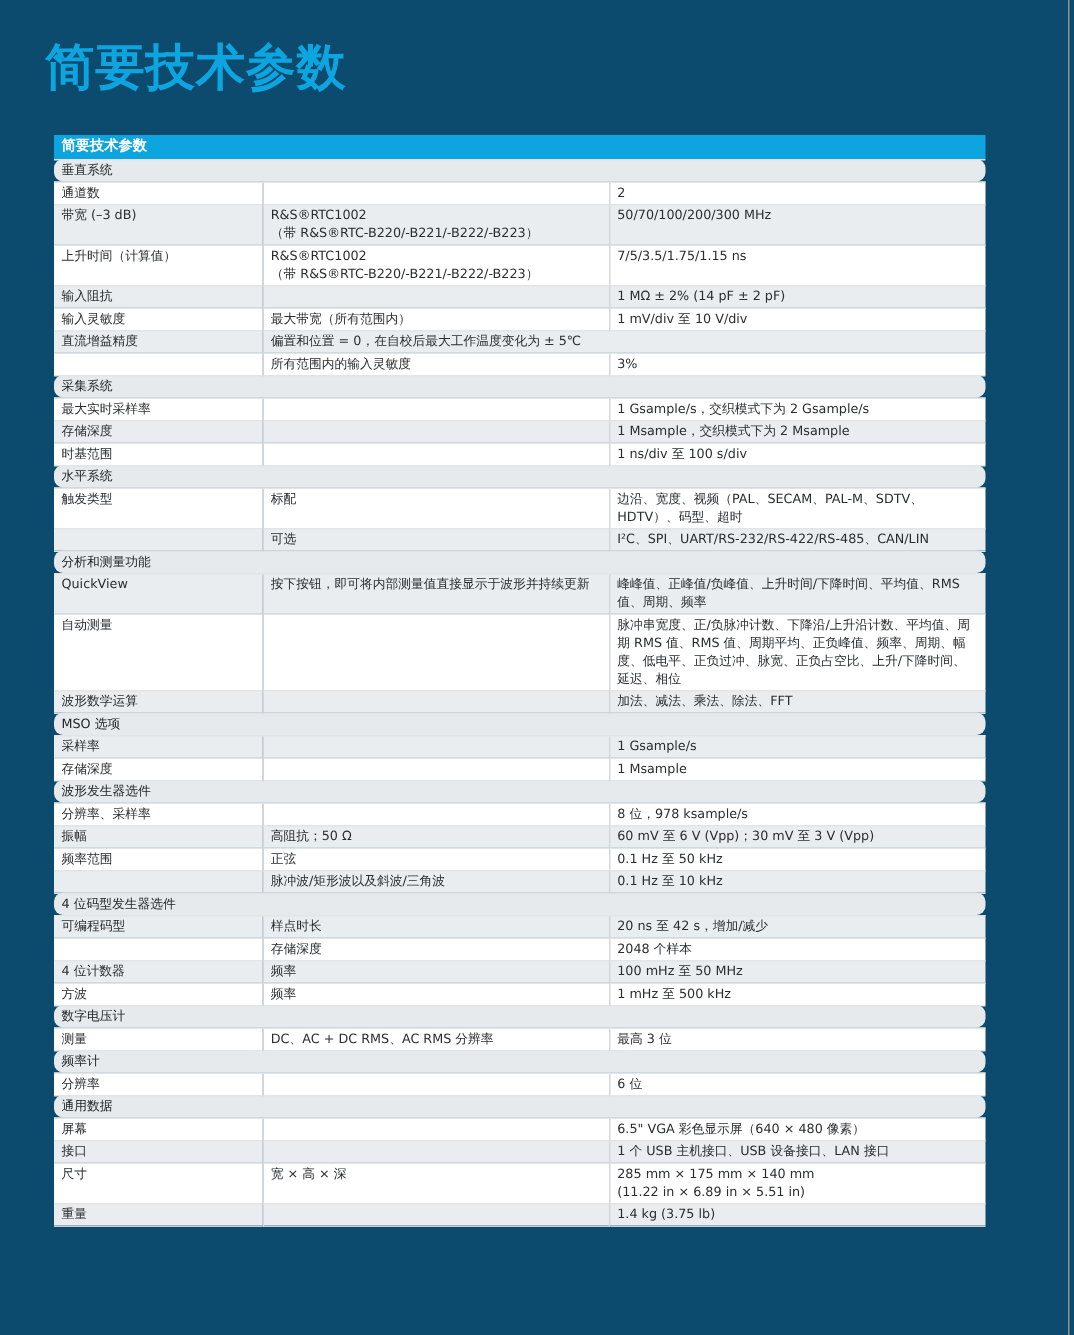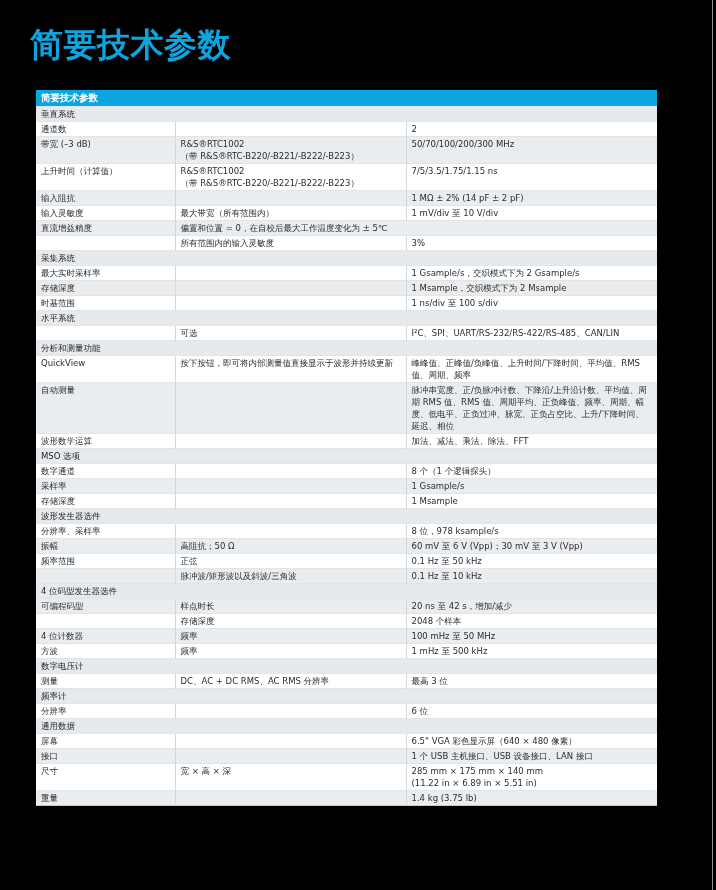--- a/index.html
+++ b/index.html
@@ -5,21 +5,21 @@
   html, body {
     margin: 0;
     padding: 0;
     background: #ffffff;
     font-family: "DejaVu Sans", "Liberation Sans", sans-serif;
   }
   .page {
     position: relative;
     width: 716px;
     height: 890px;
-    background: #000000;
+    background: #0c4a6e;
     overflow: hidden;
   }
   .page-edge {
     position: absolute;
     top: 0;
     right: 3px;
     width: 1px;
     height: 890px;
     background: #8f9193;
   }
@@ -62,20 +62,21 @@
   }
   
   tbody tr:nth-child(odd) td { background: #eaedf0; }
   tbody tr:nth-child(even) td { background: #ffffff; }
   
   tbody tr.data-row td + td { border-left: 1px solid #d3d7da; }
   tbody tr.section-row td {
     font-weight: normal;
     color: #232527;
     background: #e7eaed !important;
+    border-radius: 6px;
   }
   td.indent { padding-left: 18px; }
 </style>
 </head>
 <body>
 
 <div class="page">
   <h1 class="page-title">简要技术参数</h1>
 
   <table class="spec-table">
@@ -144,20 +145,25 @@
         </tr>
         <tr class="data-row">
           <td colspan="1">时基范围</td>
           <td colspan="1"></td>
           <td colspan="1">1 ns/div 至 100 s/div</td>
         </tr>
         <tr class="section-row">
           <td colspan="3">水平系统</td>
         </tr>
         <tr class="data-row">
+          <td colspan="1">触发类型</td>
+          <td colspan="1">标配</td>
+          <td colspan="1">边沿、宽度、视频（PAL、SECAM、PAL-M、SDTV、HDTV）、码型、超时</td>
+        </tr>
+        <tr class="data-row">
           <td colspan="1"></td>
           <td colspan="1">可选</td>
           <td colspan="1">I²C、SPI、UART/RS-232/RS-422/RS-485、CAN/LIN</td>
         </tr>
         <tr class="section-row">
           <td colspan="3">分析和测量功能</td>
         </tr>
         <tr class="data-row">
           <td colspan="1">QuickView</td>
           <td colspan="1">按下按钮，即可将内部测量值直接显示于波形并持续更新</td>
@@ -168,25 +174,20 @@
           <td colspan="1"></td>
           <td colspan="1">脉冲串宽度、正/负脉冲计数、下降沿/上升沿计数、平均值、周期 RMS 值、RMS 值、周期平均、正负峰值、频率、周期、幅度、低电平、正负过冲、脉宽、正负占空比、上升/下降时间、延迟、相位</td>
         </tr>
         <tr class="data-row">
           <td colspan="1">波形数学运算</td>
           <td colspan="1"></td>
           <td colspan="1">加法、减法、乘法、除法、FFT</td>
         </tr>
         <tr class="section-row">
           <td colspan="3">MSO 选项</td>
-        </tr>
-        <tr class="data-row">
-          <td colspan="1">数字通道</td>
-          <td colspan="1"></td>
-          <td colspan="1">8 个（1 个逻辑探头）</td>
         </tr>
         <tr class="data-row">
           <td colspan="1">采样率</td>
           <td colspan="1"></td>
           <td colspan="1">1 Gsample/s</td>
         </tr>
         <tr class="data-row">
           <td colspan="1">存储深度</td>
           <td colspan="1"></td>
           <td colspan="1">1 Msample</td>

